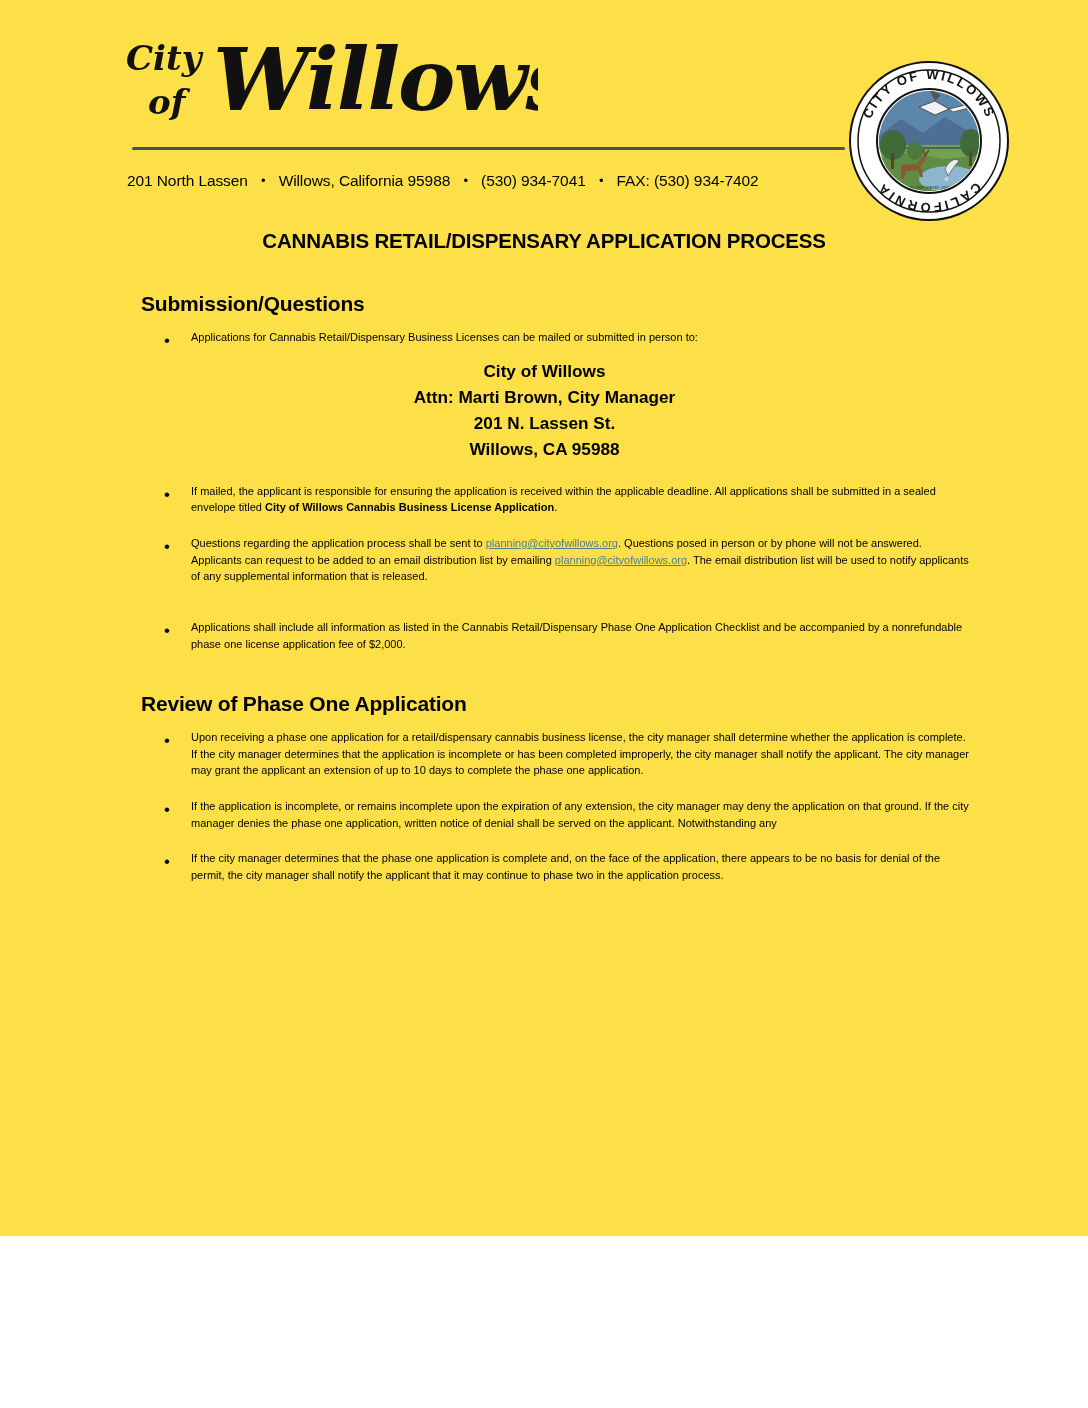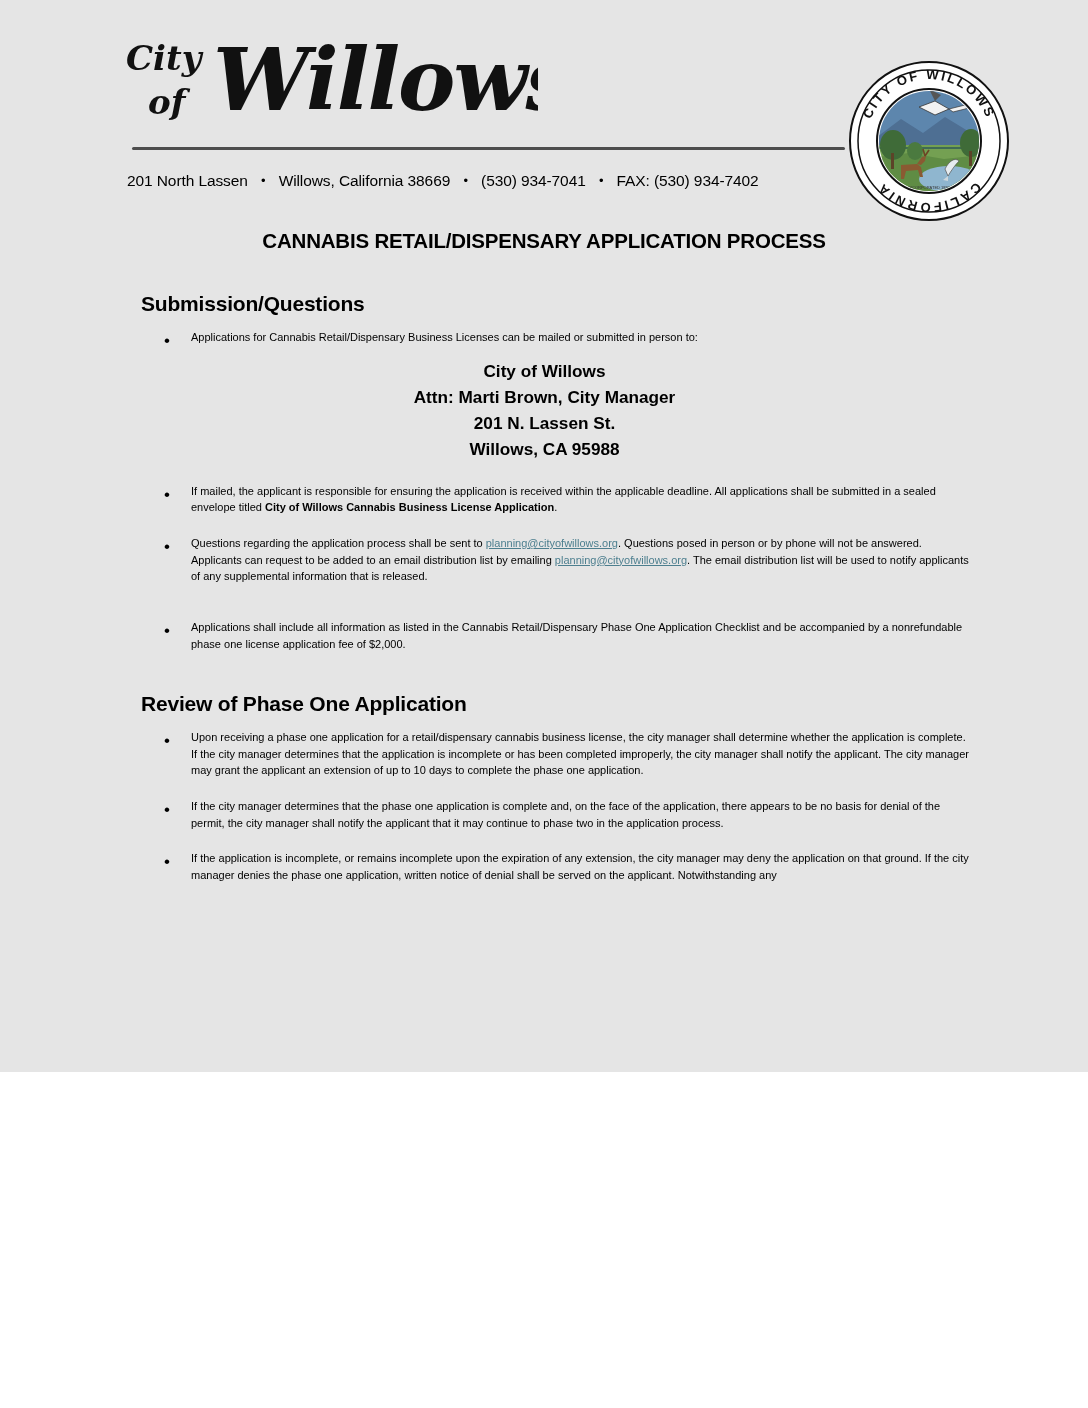--- a/index.html
+++ b/index.html
@@ -7,22 +7,22 @@
     padding: 0;
     background: #ffffff;
   }
   body {
     font-family: "Liberation Sans", sans-serif;
     color: #000000;
   }
   .page {
     position: relative;
     width: 1088px;
-    height: 1072px;
-    background: #e5e5e5;
+    height: 1236px;
+    background: #fde047;
     overflow: hidden;
     box-sizing: border-box;
   }
 
   
   .letterhead {
     position: relative;
     height: 215px;
   }
   .logo-script {
@@ -163,21 +163,21 @@
         <text x="30" y="92" font-family="DejaVu Serif, serif" font-style="italic" font-weight="bold" font-size="34" fill="#111">of</text>
         <text x="95" y="88" font-family="DejaVu Serif, serif" font-style="italic" font-weight="bold" font-size="86" fill="#111" letter-spacing="-2">Willows</text>
       </svg>
     </div>
 
     <div class="header-rule"></div>
 
     <div class="address-line">
       <span>201 North Lassen</span>
       <span class="sep">•</span>
-      <span>Willows, California 38669</span>
+      <span>Willows, California 95988</span>
       <span class="sep">•</span>
       <span>(530) 934-7041</span>
       <span class="sep">•</span>
       <span>FAX: (530)  934-7402</span>
     </div>
 
     <div class="seal">
       <svg viewBox="0 0 160 160" width="160" height="160" xmlns="http://www.w3.org/2000/svg">
         <defs>
           <clipPath id="innerClip">
@@ -276,24 +276,24 @@
 
     <div class="gap-md"></div>
 
     <h2 class="sec-head">Review of Phase One Application</h2>
 
     <ul class="bullets">
       <li>
         <span>Upon receiving a phase one application for a retail/dispensary cannabis business license, the city manager shall determine whether the application is complete. If the city manager determines that the application is incomplete or has been completed improperly, the city manager shall notify the applicant. The city manager may grant the applicant an extension of up to 10 days to complete the phase one application.</span>
       </li>
       <li>
+        <span>If the application is incomplete, or remains incomplete upon the expiration of any extension, the city manager may deny the application on that ground. If the city manager denies the phase one application, written notice of denial shall be served on the applicant. Notwithstanding any</span>
+      </li>
+      <li>
         <span>If the city manager determines that the phase one application is complete and, on the face of the application, there appears to be no basis for denial of the permit, the city manager shall notify the applicant that it may continue to phase two in the application process.</span>
-      </li>
-      <li>
-        <span>If the application is incomplete, or remains incomplete upon the expiration of any extension, the city manager may deny the application on that ground. If the city manager denies the phase one application, written notice of denial shall be served on the applicant. Notwithstanding any</span>
       </li>
     </ul>
   </div>
 
   <div class="footer">
     <span>Page 1 of 15</span>
   </div>
 
 </div>
 

